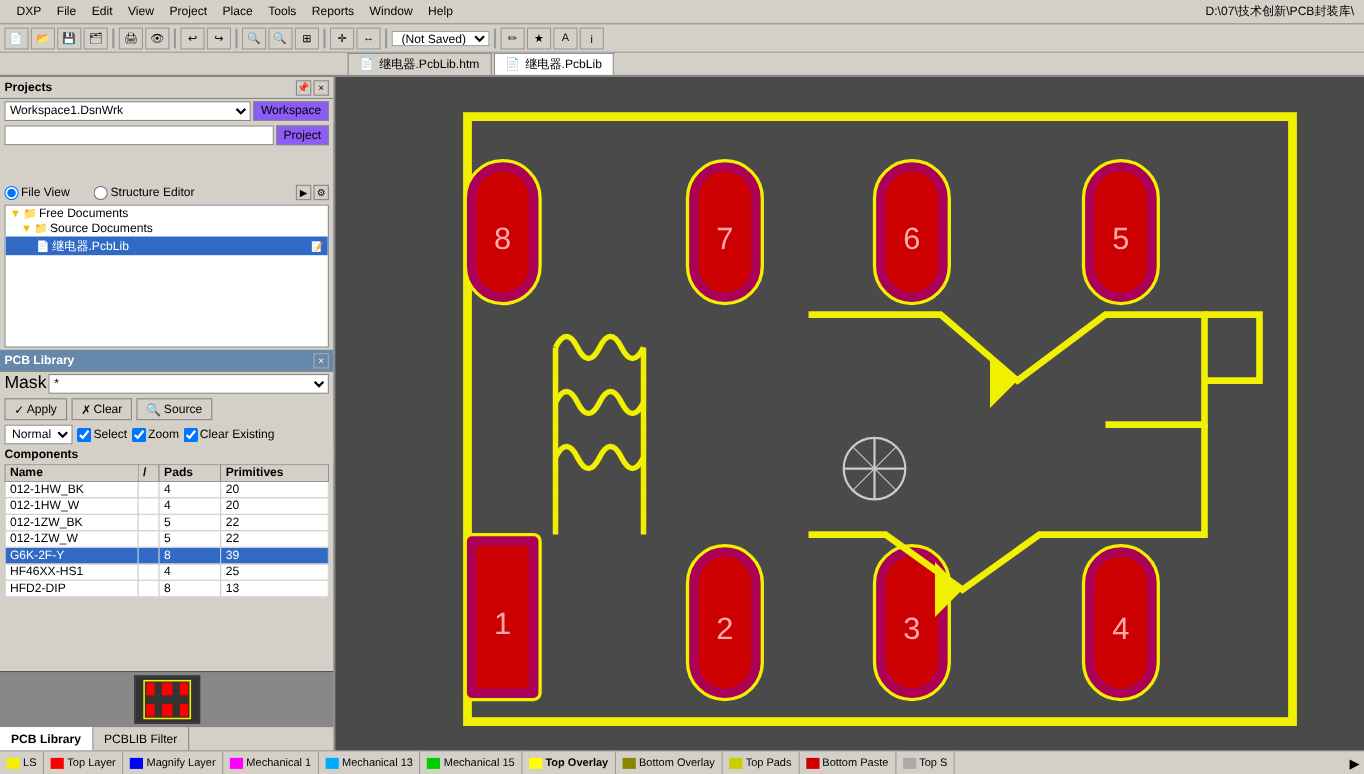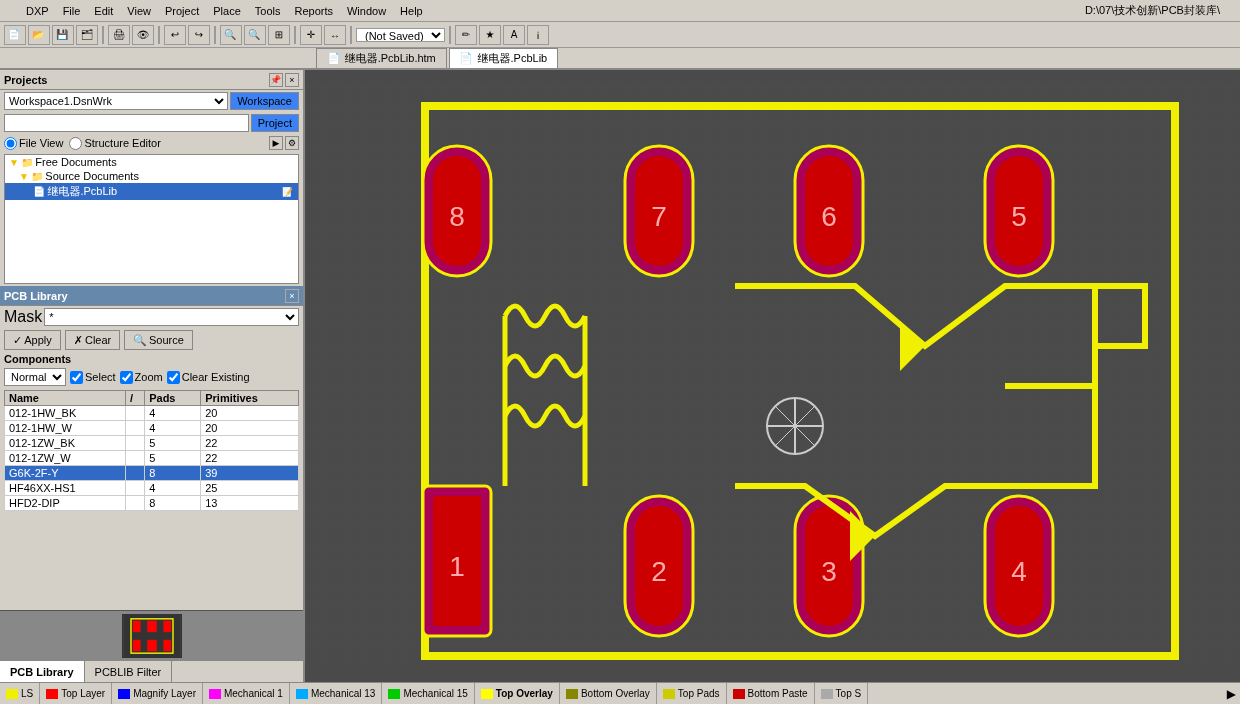--- a/index.html
+++ b/index.html
@@ -1,21 +1,21 @@
 <!DOCTYPE html>
 <html><head>
   <meta charset="utf-8">
   <style>
     * { margin: 0; padding: 0; box-sizing: border-box; }
     body { width: 1240px; height: 704px; overflow: hidden; font-family: 'Segoe UI', Arial, sans-serif; font-size: 11px; background: #333; }
 
     
     #menubar {
       width: 100%; height: 22px; background: #d4d0c8; display: flex; align-items: center;
-      border-bottom: 1px solid #999; padding: 0 20px; gap: 2px;
+      border-bottom: 1px solid #999; padding: 0 9px; gap: 2px;
     }
     .menu-item { padding: 2px 6px; cursor: pointer; font-size: 11px; color: #000; }
 
     
     #toolbar {
       width: 100%; height: 26px; background: #d4d0c8; display: flex; align-items: center;
       border-bottom: 1px solid #999; padding: 0 4px; gap: 2px;
     }
     .toolbar-btn {
       width: 22px; height: 20px; background: #d4d0c8; border: 1px solid #999;
@@ -48,26 +48,26 @@
     #projects-header {
       display: flex; align-items: center; height: 20px; background: #d4d0c8;
       border-bottom: 1px solid #888; padding: 0 4px; justify-content: space-between;
     }
     .section-title { font-weight: bold; font-size: 11px; }
     .section-icons { display: flex; gap: 2px; }
     .tiny-btn { width: 14px; height: 14px; font-size: 9px; background: #d4d0c8; border: 1px solid #888; cursor: pointer; display: flex; align-items: center; justify-content: center; }
 
     #workspace-row { display: flex; gap: 2px; padding: 2px 4px; background: #d4d0c8; align-items: center; }
     .workspace-combo { flex: 1; height: 18px; font-size: 11px; background: white; border: 1px solid #888; }
-    .workspace-btn { height: 18px; padding: 0 6px; font-size: 11px; background: #3b82f6; border: 1px solid #888; cursor: pointer; }
+    .workspace-btn { height: 18px; padding: 0 6px; font-size: 11px; background: #8b5cf6; border: 1px solid #888; cursor: pointer; }
 
     #search-row { display: flex; gap: 2px; padding: 2px 4px; align-items: center; }
     .search-input { flex: 1; height: 18px; font-size: 11px; border: 1px solid #888; }
 
-    #view-row { display: flex; gap: 6px; padding: 2px 4px; align-items: center; }
+    #view-row { display: flex; gap: 22px; padding: 2px 4px; align-items: center; margin-top: 32px; }
     .radio-label { display: flex; align-items: center; gap: 2px; font-size: 11px; cursor: pointer; }
     .view-icons { display: flex; gap: 2px; margin-left: auto; }
 
     #file-tree { flex: 1; background: #fff; border: 1px solid #888; margin: 2px 4px; overflow-y: auto; min-height: 80px; max-height: 130px; }
     .tree-item { display: flex; align-items: center; gap: 2px; padding: 1px 4px; cursor: pointer; font-size: 11px; }
     .tree-item.selected { background: #316ac5; color: #fff; }
     .tree-indent1 { padding-left: 14px; }
     .tree-indent2 { padding-left: 28px; }
     .folder-icon { color: #f0c000; font-size: 10px; }
     .doc-icon { font-size: 10px; }
@@ -255,41 +255,41 @@
       </button>
       <button class="filter-btn">
         <span>✗</span>
         <span>Clear</span>
       </button>
       <button class="filter-btn">
         <span>🔍</span>
         <span>Source</span>
       </button>
     </div>
-
-    <div style="padding: 1px 4px; font-weight:bold; font-size:11px; background:#d4d0c8;">Components</div>
 
     <div id="normal-row">
       <select class="normal-combo">
         <option>Normal</option>
       </select>
       <label class="checkbox-label">
         <input type="checkbox" checked="" style="">
         <span>Select</span>
       </label>
       <label class="checkbox-label">
         <input type="checkbox" checked="" style="">
         <span>Zoom</span>
       </label>
       <label class="checkbox-label">
         <input type="checkbox" checked="" style="">
         <span>Clear Existing</span>
       </label>
     </div>
 
+    <div style="padding: 1px 4px; font-weight:bold; font-size:11px; background:#d4d0c8;">Components</div>
+
     <div id="components-table">
       <table>
         <thead>
           <tr>
             <th>Name</th>
             <th>/</th>
             <th>Pads</th>
             <th>Primitives</th>
           </tr>
         </thead>

